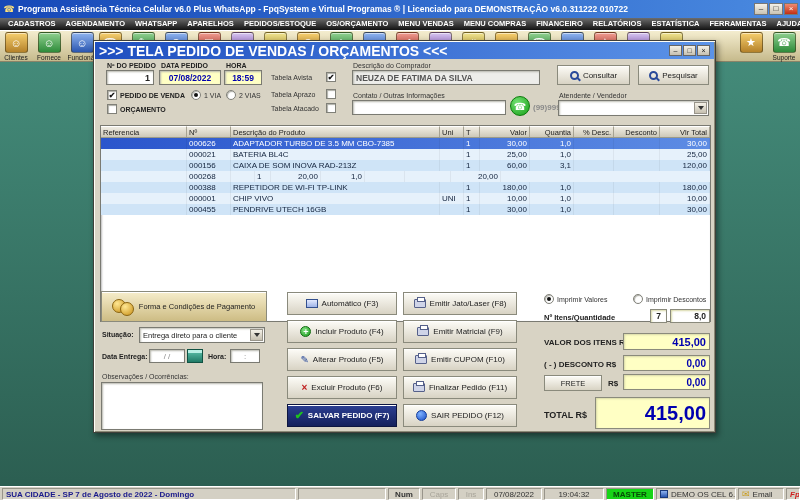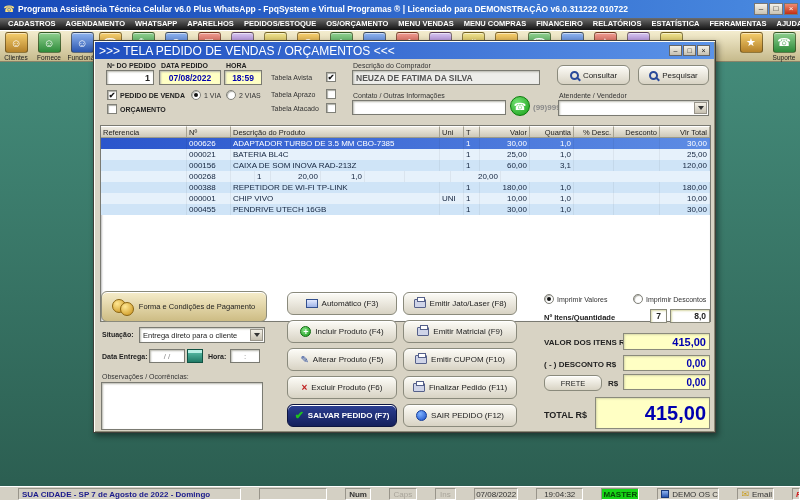--- a/index.html
+++ b/index.html
@@ -30,40 +30,40 @@
   .tb-strip div:nth-of-type(6n+1) .tbico{background:linear-gradient(#f6cf6e,#b5822a)}
   .tb-strip div:nth-of-type(6n+2) .tbico{background:linear-gradient(#8fd08f,#2e8b3a)}
   .tb-strip div:nth-of-type(6n+3) .tbico{background:linear-gradient(#8fb4ef,#2a56b0)}
   .tb-strip div:nth-of-type(6n+4) .tbico{background:linear-gradient(#ef9a8f,#b03a2a)}
   .tb-strip div:nth-of-type(6n+5) .tbico{background:linear-gradient(#d6c4ef,#7a4ab0)}
   .tb-strip div:nth-of-type(6n+6) .tbico{background:linear-gradient(#efe28f,#b0962a)}
 
   
   .win{position:absolute;left:93px;top:40px;width:623px;height:393px;background:#d8d3c4;border:1px solid #40403a;box-shadow:inset 1px 1px 0 #fffef6,inset -1px -1px 0 #8a8a76,2px 3px 6px rgba(0,0,0,.45);z-index:3}
   .win-title{height:17px;margin:1px;background:linear-gradient(to right,#1f4fc0,#5b93e8);color:#fff;display:flex;align-items:center;padding:0 4px}
-  .win-title .wt{font-size:12px;font-weight:normal;flex:1;white-space:nowrap}
+  .win-title .wt{font-size:14px;font-weight:bold;flex:1;white-space:nowrap}
   .wbn{width:13px;height:11px;background:linear-gradient(#f4f1e8,#c6c0b0);border:1px solid #666;font-size:7px;line-height:9px;text-align:center;color:#222;margin-left:1px}
 
   .lbl{position:absolute;font-size:7px;font-weight:bold;color:#222;white-space:nowrap}
   .lbl2{position:absolute;font-size:7px;color:#333;white-space:nowrap}
   .inp{position:absolute;background:#fff;border:1px solid #7a7a72;box-shadow:inset 1px 1px 2px #b8b8ae;font-size:9px;display:flex;align-items:center;padding:0 3px;color:#222}
   .inp.yellow{background:#ffffc4;color:#0000b0;font-weight:bold}
   .inp.right{justify-content:flex-end}
   .inp.center{justify-content:center}
   .inp.gray{background:#ededea;color:#555;font-weight:bold}
 
   .cb{display:inline-block;width:10px;height:10px;background:#fff;border:1px solid #808078;box-shadow:inset 1px 1px 1px #b0b0a8;font-size:8px;line-height:9px;text-align:center;color:#111;flex:none}
   .cb.on::before{content:"\2714"}
   .rb{display:inline-block;width:10px;height:10px;border-radius:50%;background:#fff;border:1px solid #808078;box-shadow:inset 1px 1px 1px #b0b0a8;flex:none}
   .rb.on::after{content:"";display:block;width:4px;height:4px;border-radius:50%;background:#111;margin:2px}
   .ckrow{position:absolute;display:flex;align-items:center;gap:3px;font-size:7px;font-weight:bold;color:#222;white-space:nowrap}
   .ckrow .txt{font-weight:bold}
   .ckrow.plain .txt{font-weight:normal;color:#333}
 
-  .btn{position:absolute;background:linear-gradient(#fdfcf7,#d8d3c4);border:1px solid #8a8a7c;border-radius:6px;box-shadow:inset 0 1px 0 #fff;display:flex;align-items:center;justify-content:center;gap:4px;font-size:8px;color:#222;cursor:default;white-space:nowrap}
+  .btn{position:absolute;background:linear-gradient(#fdfcf7,#d8d3c4);border:1px solid #8a8a7c;border-radius:0;box-shadow:inset 0 1px 0 #fff;display:flex;align-items:center;justify-content:center;gap:4px;font-size:8px;color:#222;cursor:default;white-space:nowrap}
   .btn .cap{white-space:nowrap}
   .btn.navy{background:linear-gradient(#2c3f93,#14205c);color:#fff;font-weight:bold;border-color:#0d1540}
 
   .dd{position:absolute;background:#fff;border:1px solid #7a7a72;box-shadow:inset 1px 1px 2px #c0c0b6;display:flex;align-items:center;font-size:7.5px;color:#222;padding:0 14px 0 3px}
   .dda{position:absolute;right:1px;top:1px;bottom:1px;width:13px;background:linear-gradient(#f4f1e8,#c6c0b0);border:1px solid #98948a;display:flex;align-items:center;justify-content:center}
   .dda::before{content:"";width:0;height:0;border-left:3px solid transparent;border-right:3px solid transparent;border-top:4px solid #333}
 
   
   .grid{position:absolute;left:6px;top:84px;width:611px;height:197px;background:#fff;border:1px solid #7a7a72;box-shadow:inset 1px 1px 2px #bbb;overflow:hidden}
   .ghead{display:flex;height:12px;background:linear-gradient(#f3f0e7,#cdc8b8);border-bottom:1px solid #9a9a8a}
@@ -93,21 +93,21 @@
   .ico-prn::before{content:"";position:absolute;left:2px;top:-3px;width:6px;height:3px;background:#fff;border:1px solid #55608a}
   .ico-chk{color:#1ec21e;font-weight:bold;font-size:11px;line-height:11px;flex:none}
   .ico-exit{width:11px;height:11px;border-radius:50%;background:radial-gradient(circle at 35% 30%,#7fb2ff,#1a50c8);border:1px solid #123c9a;flex:none}
 
   
   .valbox{position:absolute;background:#ffffc4;border:1px solid #8a8a7c;box-shadow:inset 1px 1px 2px #d8d8a8;color:#0000b0;font-weight:bold;display:flex;align-items:center;justify-content:flex-end;padding:0 3px}
   .total-big{font-size:20px}
 
   
   .statusbar{position:absolute;left:0;top:486px;width:800px;height:14px;background:#d4d0c4;border-top:1px solid #fff;display:flex;z-index:5}
-  .seg{border:1px solid;border-color:#98948a #fff #fff #98948a;height:12px;margin:1px 0 0 18px;font-size:8px;display:flex;align-items:center;padding:0 3px;color:#333;white-space:nowrap;overflow:hidden}
+  .seg{border:1px solid;border-color:#98948a #fff #fff #98948a;height:12px;margin:1px 0 0 2px;font-size:8px;display:flex;align-items:center;padding:0 3px;color:#333;white-space:nowrap;overflow:hidden}
   .seg.city{width:294px;color:#1a1a8c;font-weight:bold}
   .seg.blank{width:88px}
   .seg.small{justify-content:center}
   .seg.dim{color:#a8a49a}
   .seg.master{width:48px;background:#17d417;color:#074a07;font-weight:bold;justify-content:center}
   .seg .mini{width:8px;height:8px;background:linear-gradient(#8fb4ef,#2a56b0);border:1px solid #1a3a7a;margin-right:3px;flex:none}
   .seg .env2{color:#c89a18;margin-right:3px;font-size:9px}
   .fpq{color:#d02020;font-weight:bold;font-style:italic}
   .sys{color:#2038c0;font-weight:bold;font-style:italic}
 </style>

